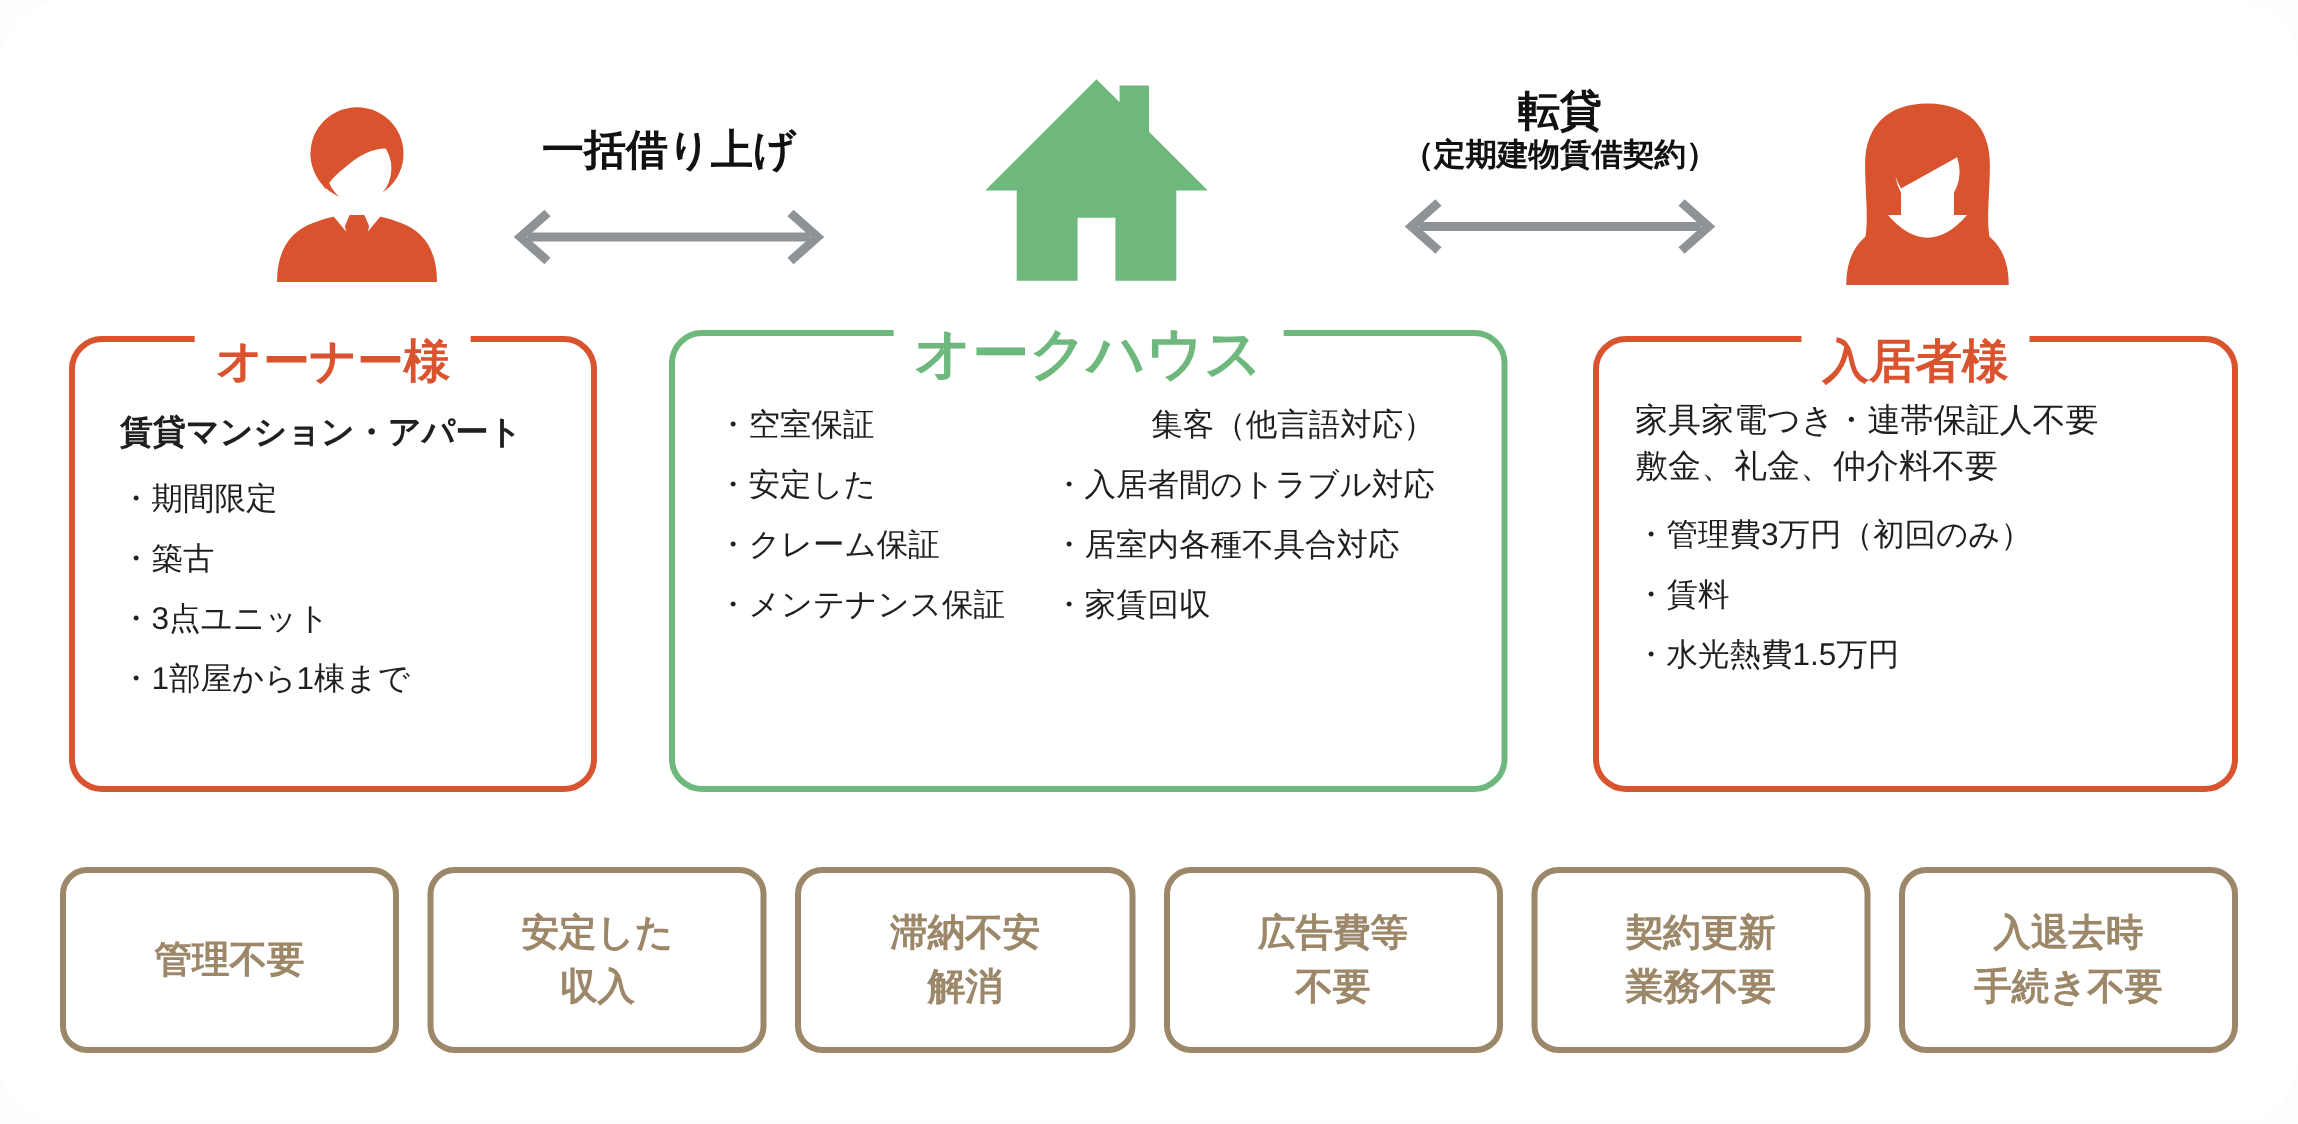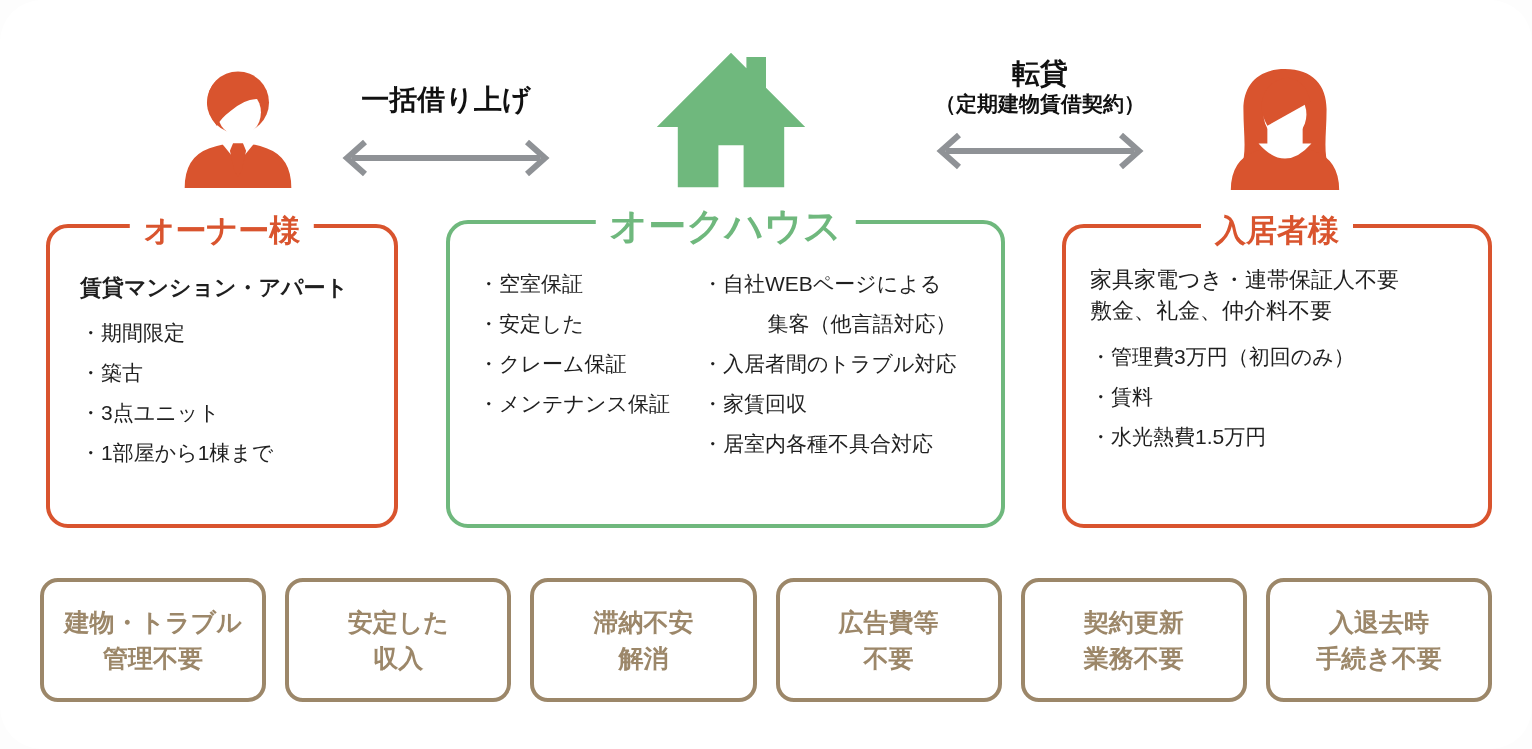--- a/index.html
+++ b/index.html
@@ -22,21 +22,21 @@
   .arrow-svg{display:block;margin:20px auto 0;width:212px;height:44px;}
   .arrow-right .arrow-svg{margin-top:12px;}
   
   .panel{position:absolute;background:#fff;border-radius:22px;box-sizing:border-box;}
   .panel-orange{border:4px solid #d9542e;}
   .panel-green{border:4px solid #6fb87d;}
   .owner-panel{left:46px;top:224px;width:352px;height:304px;padding:44px 0 0 30px;}
   .company-panel{left:446px;top:220px;width:559px;height:308px;padding-left:37px;}
   .tenant-panel{left:1062px;top:224px;width:430px;height:304px;padding:36px 0 0 24px;}
   .panel-title{
-    position:absolute;top:6px;left:50%;transform:translate(-50%,-57%);
+    position:absolute;top:16px;left:50%;transform:translate(-50%,-57%);
     background:#fff;padding:0 14px;font-weight:bold;white-space:nowrap;
   }
   .title-orange{color:#d9542e;font-size:31px;}
   .title-green{color:#6fb87d;font-size:38px;}
   .panel-heading{font-weight:bold;font-size:22px;line-height:31px;margin:0 0 10px 0;}
   .plist{margin:0;padding:0;list-style:none;font-size:21px;line-height:40px;}
   .company-col{position:absolute;top:40px;}
   .col-left{left:28px;}
   .col-right{left:252px;}
   .cont-line{padding-left:22px;text-align:right;}
@@ -109,42 +109,40 @@
 
   <div class="panel panel-green company-panel">
     <div class="panel-title title-green">オークハウス</div>
     <ul class="plist company-col col-left">
       <li>・空室保証</li>
       <li>・安定した</li>
       <li>・クレーム保証</li>
       <li>・メンテナンス保証</li>
     </ul>
     <ul class="plist company-col col-right">
-      <li>・自社WEBページによる</li>
       <li class="cont-line">集客（他言語対応）</li>
       <li>・入居者間のトラブル対応</li>
+      <li>・居室内各種不具合対応</li>
       <li>・家賃回収</li>
-      <li>・居室内各種不具合対応</li>
     </ul>
   </div>
 
   <div class="panel panel-orange tenant-panel">
     <div class="panel-title title-orange">入居者様</div>
     <div class="tenant-head">家具家電つき・連帯保証人不要</div>
     <div class="tenant-head">敷金、礼金、仲介料不要</div>
     <ul class="plist">
       <li>・管理費3万円（初回のみ）</li>
       <li>・賃料</li>
       <li>・水光熱費1.5万円</li>
     </ul>
   </div>
 
   <div class="benefits">
     <div class="benefit-card">
-      <span>建物・トラブル</span>
       <span>管理不要</span>
     </div>
     <div class="benefit-card">
       <span>安定した</span>
       <span>収入</span>
     </div>
     <div class="benefit-card">
       <span>滞納不安</span>
       <span>解消</span>
     </div>

